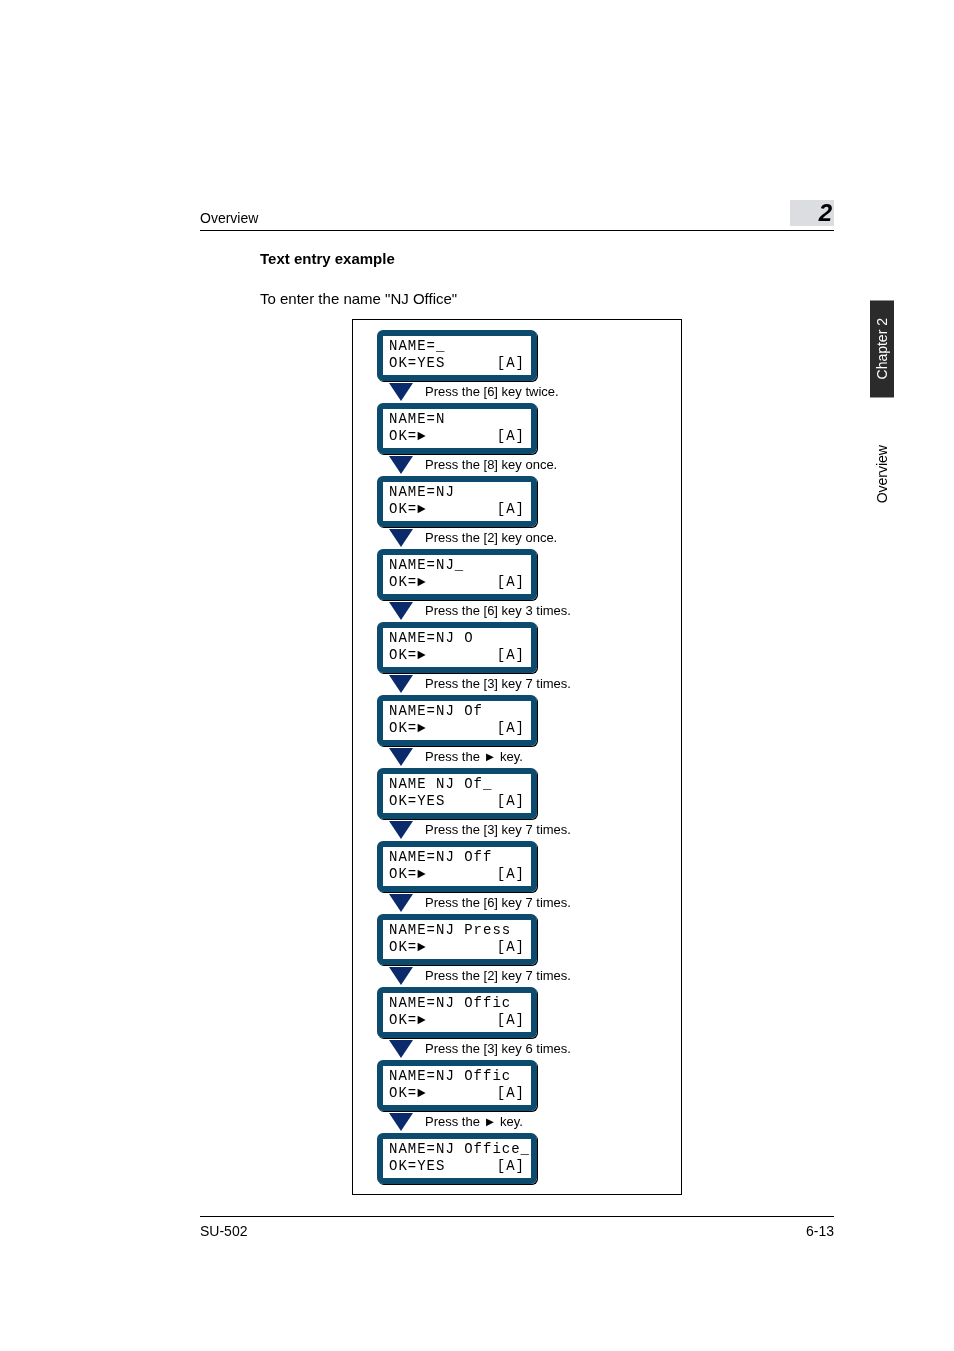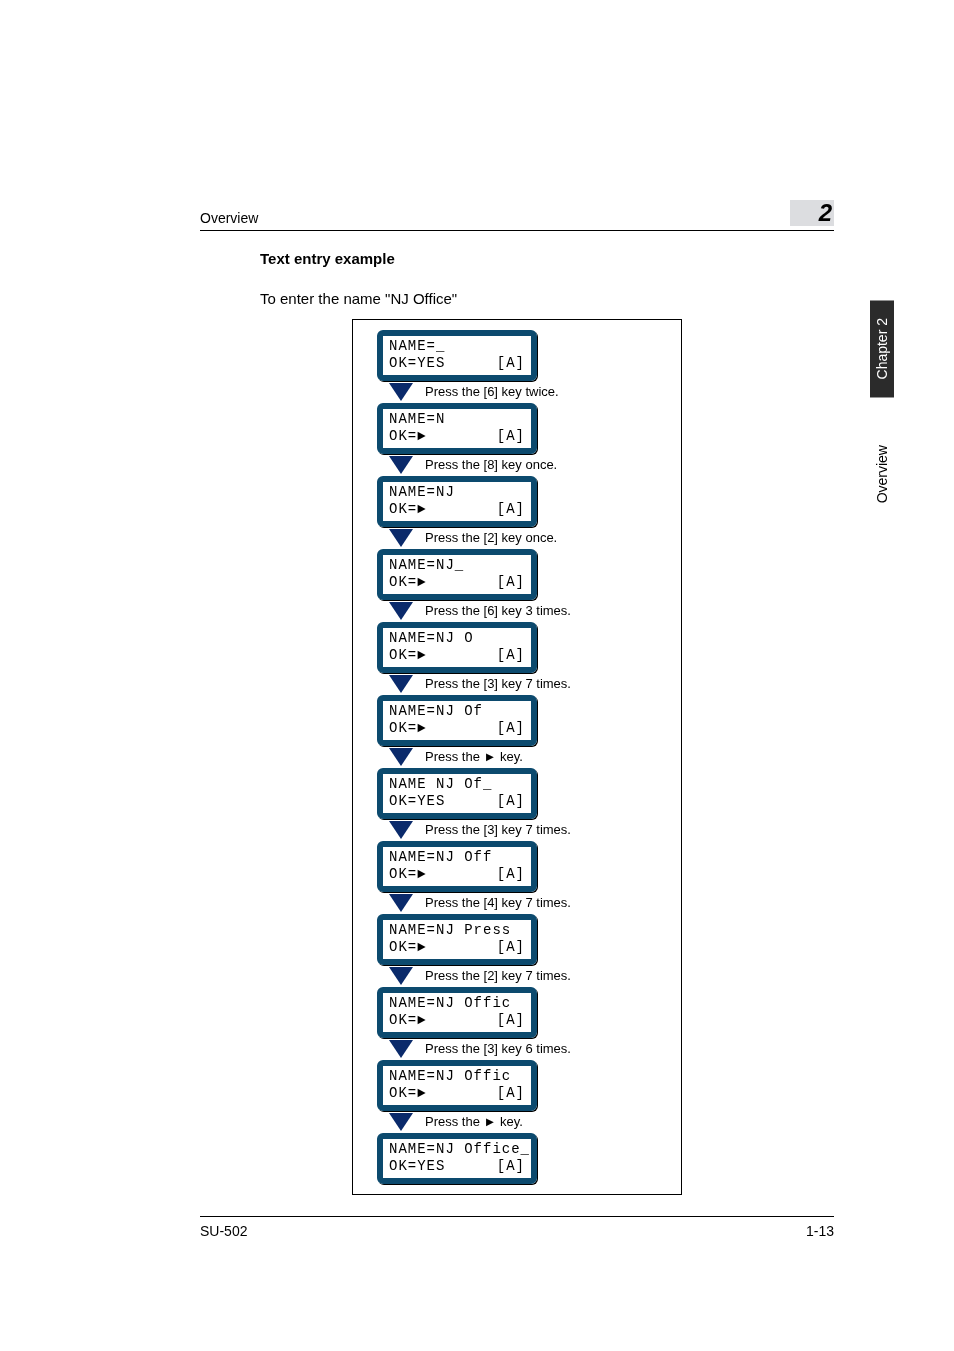--- a/index.html
+++ b/index.html
@@ -214,21 +214,21 @@
         <div class="step-row">
           <div class="arrow-down"></div>
           <span class="step-text">Press the [3] key 7 times.</span>
         </div>
         <div class="screen-box">
           <div class="screen-line"><span>NAME=NJ Off</span></div>
           <div class="screen-line"><span>OK=►</span><span>[A]</span></div>
         </div>
         <div class="step-row">
           <div class="arrow-down"></div>
-          <span class="step-text">Press the [4] key 7 times.</span>
+          <span class="step-text">Press the [6] key 7 times.</span>
         </div>
         <div class="screen-box">
           <div class="screen-line"><span>NAME=NJ Press</span></div>
           <div class="screen-line"><span>OK=►</span><span>[A]</span></div>
         </div>
         <div class="step-row">
           <div class="arrow-down"></div>
           <span class="step-text">Press the [2] key 7 times.</span>
         </div>
         <div class="screen-box">
@@ -249,21 +249,21 @@
         </div>
         <div class="screen-box">
           <div class="screen-line"><span>NAME=NJ Office_</span></div>
           <div class="screen-line"><span>OK=YES</span><span>[A]</span></div>
         </div>
       </div>
   </div>
 
   <div class="footer-row">
     <span>SU-502</span>
-    <span>1-13</span>
+    <span>6-13</span>
   </div>
 
   <div class="side-tabs">
     <div class="tab dark">Chapter 2</div>
     <div class="tab light">Overview</div>
   </div>
 
 </div>
 
 </body></html>

